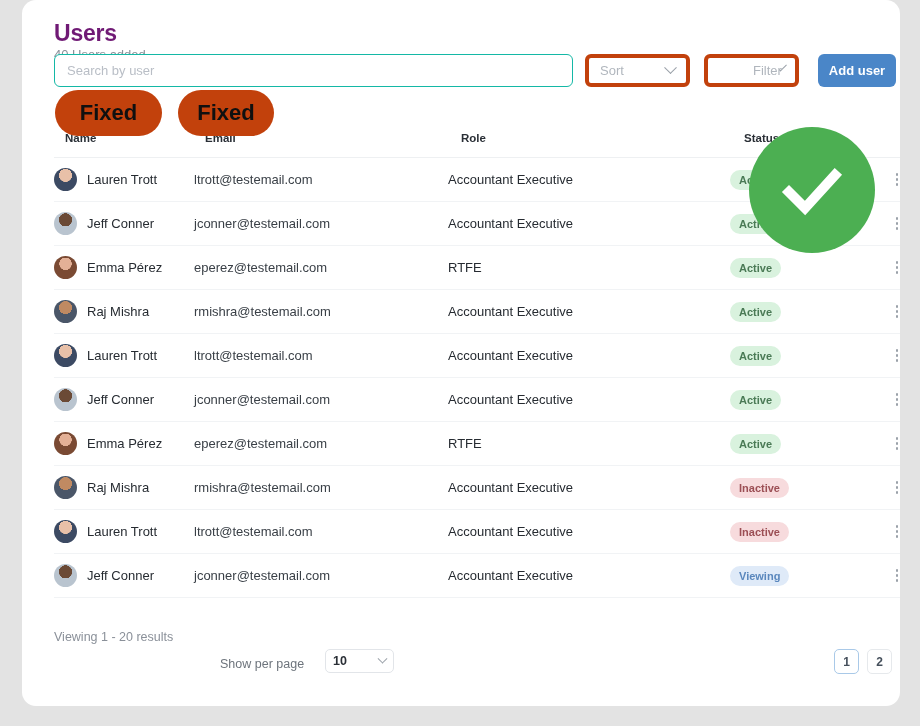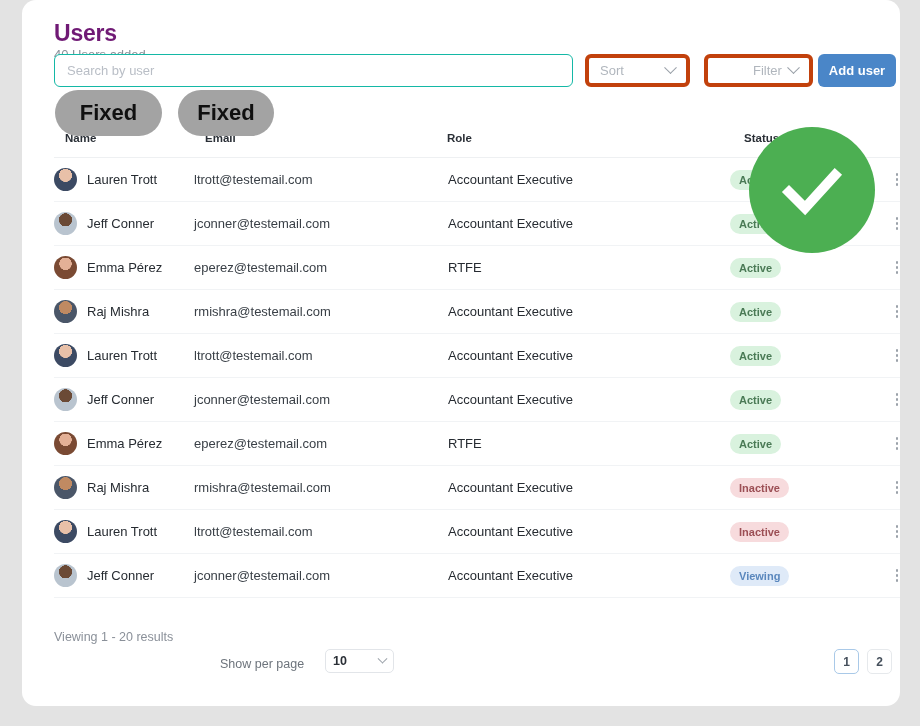--- a/index.html
+++ b/index.html
@@ -42,21 +42,21 @@
   .search-box .ph { font-size: 13px; color: #b9bec6; }
 
   .dd {
     position: absolute; top: 54px; height: 33px;
     border: 4px solid #c2410c; border-radius: 6px; background: #fff;
     display: flex; align-items: center; justify-content: space-between;
     padding: 0 11px;
   }
   .dd .lbl { font-size: 13px; color: #b0b6bd; }
   .dd-sort { left: 563px; width: 105px; }
-  .dd-filter { left: 682px; width: 109px; padding-left: 45px; }
+  .dd-filter { left: 682px; width: 95px; padding-left: 45px; }
 
   .chev {
     width: 9px; height: 9px; border-right: 1.6px solid #9aa1a9;
     border-bottom: 1.6px solid #9aa1a9; transform: rotate(45deg) translate(-2px,-2px);
   }
 
   .add-user {
     position: absolute; left: 796px; top: 54px; width: 78px; height: 33px;
     background: #4a86c8; border: none; border-radius: 6px;
     color: #fff; font-size: 13px; font-weight: bold;
@@ -65,21 +65,21 @@
   }
 
   
   .thead {
     position: absolute; left: 32px; top: 132px; width: 846px; height: 26px;
     border-bottom: 1px solid #eef0f2;
   }
   .th { position: absolute; font-size: 11.5px; font-weight: bold; color: #2a2f36; top: 0; margin-left: 11px; }
   .th-name { left: 0; }
   .th-email { left: 140px; }
-  .th-role { left: 382px; }
+  .th-role { left: 396px; }
   .th-status { left: 679px; }
 
   .rows { position: absolute; left: 32px; top: 158px; width: 846px; }
   .row {
     position: relative; height: 44px;
     border-bottom: 1px solid #f1f3f5;
     display: flex; align-items: center;
   }
   .avatar {
     position: absolute; left: 0; width: 23px; height: 23px; border-radius: 50%;
@@ -127,21 +127,21 @@
   .pg {
     position: absolute; top: 649px; width: 25px; height: 25px;
     border-radius: 5px; display: flex; align-items: center; justify-content: center;
     font-size: 12px; font-weight: bold; cursor: pointer; background: #fff;
   }
   .pg-1 { left: 812px; border: 1.4px solid #a9c9e8; color: #46505c; }
   .pg-2 { left: 845px; border: 1px solid #e6e9ec; color: #46505c; }
 
   
   .fixed-pill {
-    position: absolute; background: #a3a3a3; border-radius: 26px;
+    position: absolute; background: #c2410c; border-radius: 26px;
     display: flex; align-items: center; justify-content: center;
     color: #101010; font-size: 22px; font-weight: bold;
   }
   .fp-1 { left: 55px; top: 90px; width: 107px; height: 46px; }
   .fp-2 { left: 178px; top: 90px; width: 96px; height: 46px; }
 
   .check-circle {
     position: absolute; left: 749px; top: 127px;
     width: 126px; height: 126px; border-radius: 50%;
     background: #4caf52;

